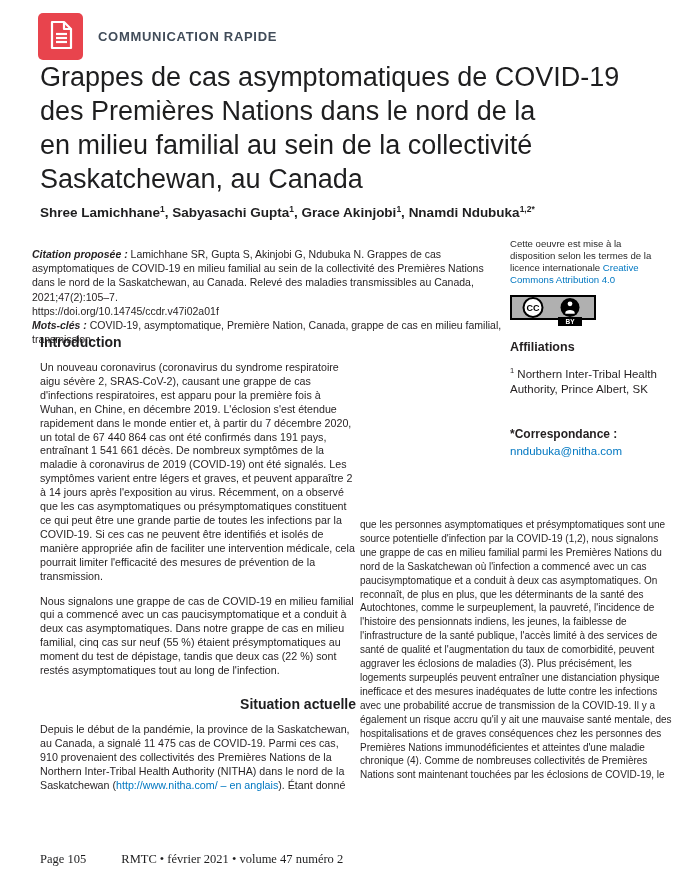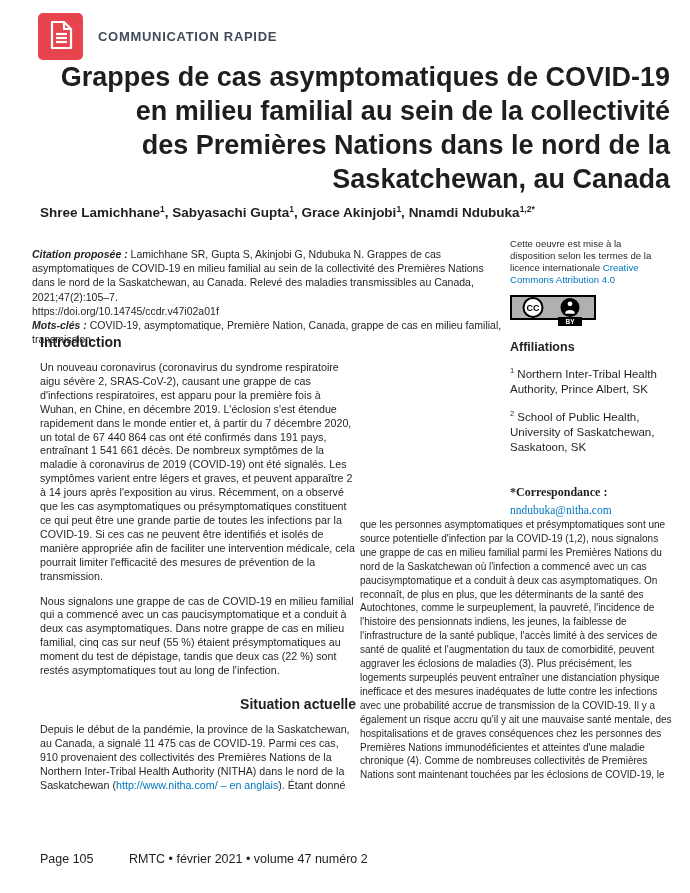--- a/index.html
+++ b/index.html
@@ -15,57 +15,57 @@
     display:flex; align-items:center; justify-content:center; flex:0 0 auto;
   }
   .header-label {
     margin-left:15px; font-size:13px; letter-spacing:0.7px;
     color:#414c59; font-weight:600;
   }
 
   
   .title {
     position:absolute; left:40px; top:60px; width:630px;
-    font-size:27px; line-height:34px; font-weight:700; color:#1e1e1f;text-align:right;
+    font-size:27px; line-height:34px; font-weight:400; color:#1e1e1f;
   }
   .authors { position:absolute; left:40px; top:203px; font-size:13.5px; font-weight:700; color:#1e1e1f; }
   .authors sup { font-size:8.5px; font-weight:700; }
 
   
   .citation {
     position:absolute; left:32px; top:247px; width:470px;
     font-size:10.5px; line-height:14.2px;
   }
   .lead { font-weight:700; font-style:italic; }
 
   
   .sidebar { position:absolute; left:510px; top:238px; width:158px; }
   .license { font-size:9.6px; line-height:12px; color:#2a2a2a; }
   .link { color:#0077c1; text-decoration:none; cursor:pointer;text-align:right; }
   .cc-badge { margin-top:9px; }
   .aff-heading { margin-top:10px; font-size:12.5px; font-weight:700; }
   .aff-item { margin-top:9px; font-size:11.5px; line-height:15px; }
   .aff-item sup { font-size:7.5px; }
-  .correspondence { margin-top:30px;font-family:Liberation Serif, serif; }
+  .correspondence { margin-top:30px; }
   .corr-label { font-size:12px; font-weight:700; }
   .corr-email { display:inline-block; margin-top:4px; font-size:11.5px; }
 
   
   .body-left { position:absolute; left:40px; top:334px; width:316px; }
   .body-right {
     position:absolute; left:360px; top:518px; width:317px;
     font-size:10px; line-height:13.9px;
   }
   h2.section { font-size:14px; font-weight:700; margin:0; color:#1e1e1f; }
   h2.section.second { margin-top:18px;text-align:right; }
   .body-left p { font-size:10.7px; line-height:13.9px; margin:11px 0 0 0; }
   .body-right p { margin:0; }
 
   
-  .footer { position:absolute; left:40px; top:852px; font-size:12.5px; color:#1e1e1f; }
+  .footer { position:absolute; left:40px; top:852px; font-size:12.5px; color:#1e1e1f;font-family:Liberation Serif, serif; }
   .footer .journal { margin-left:32px; }
 </style>
 </head>
 <body>
 
 <div class="page">
 
   <div class="header">
     <div class="doc-badge">
       <span>
@@ -76,22 +76,22 @@
           <line x1="8" y1="18" x2="19" y2="18" stroke="#ffffff" stroke-width="2.2"></line>
           <line x1="8" y1="22" x2="19" y2="22" stroke="#ffffff" stroke-width="2.2"></line>
         </svg>
       </span>
     </div>
     <div class="header-label">COMMUNICATION RAPIDE</div>
   </div>
 
   <div class="title">
     <div>Grappes de cas asymptomatiques de COVID-19</div>
+    <div>des Premières Nations dans le nord de la</div>
     <div>en milieu familial au sein de la collectivité</div>
-    <div>des Premières Nations dans le nord de la</div>
     <div>Saskatchewan, au Canada</div>
   </div>
 
   <div class="authors"><span><span>Shree Lamichhane</span><sup>1</sup><span>, </span></span><span><span>Sabyasachi Gupta</span><sup>1</sup><span>, </span></span><span><span>Grace Akinjobi</span><sup>1</sup><span>, </span></span><span><span>Nnamdi Ndubuka</span><sup>1,2*</sup></span></div>
 
   <div class="citation">
     <div><span class="lead">Citation proposée :</span><span> Lamichhane SR, Gupta S, Akinjobi G, Ndubuka N. Grappes de cas asymptomatiques de COVID-19 en milieu familial au sein de la collectivité des Premières Nations dans le nord de la Saskatchewan, au Canada. Relevé des maladies transmissibles au Canada, 2021;47(2):105–7.</span></div>
     <div>https://doi.org/10.14745/ccdr.v47i02a01f</div>
     <div><span class="lead">Mots-clés :</span><span> COVID-19, asymptomatique, Première Nation, Canada, grappe de cas en milieu familial, transmission</span></div>
   </div>
@@ -108,21 +108,20 @@
         <text x="23" y="16" text-anchor="middle" font-size="9" font-weight="bold" fill="#000000">CC</text>
         <circle cx="60" cy="12.5" r="9.5" fill="#000000"></circle>
         <circle cx="60" cy="8.8" r="2.4" fill="#ffffff"></circle>
         <path d="M55.3 17.8 c0-3.6 9.4-3.6 9.4 0 v1 h-9.4 z" fill="#ffffff"></path>
         <rect x="48" y="22" width="24" height="9" fill="#000000"></rect>
         <text x="60" y="29" text-anchor="middle" font-size="6.5" font-weight="bold" fill="#ffffff">BY</text>
       </svg>
     </div>
     <div class="aff-heading">Affiliations</div>
     <div class="aff-item"><sup>1</sup><span> Northern Inter-Tribal Health Authority, Prince Albert, SK</span></div>
-    <div class="aff-item"><sup>2</sup><span> School of Public Health, University of Saskatchewan, Saskatoon, SK</span></div>
     <div class="correspondence">
       <div class="corr-label">*Correspondance :</div>
       <a class="link corr-email">nndubuka@nitha.com</a>
     </div>
   </div>
 
   <div class="body-left">
     <h2 class="section">Introduction</h2>
     <p>Un nouveau coronavirus (coronavirus du syndrome respiratoire aigu sévère 2, SRAS-CoV-2), causant une grappe de cas d'infections respiratoires, est apparu pour la première fois à Wuhan, en Chine, en décembre 2019. L'éclosion s'est étendue rapidement dans le monde entier et, à partir du 7 décembre 2020, un total de 67 440 864 cas ont été confirmés dans 191 pays, entraînant 1 541 661 décès. De nombreux symptômes de la maladie à coronavirus de 2019 (COVID-19) ont été signalés. Les symptômes varient entre légers et graves, et peuvent apparaître 2 à 14 jours après l'exposition au virus. Récemment, on a observé que les cas asymptomatiques ou présymptomatiques constituent ce qui peut être une grande partie de toutes les infections par la COVID-19. Si ces cas ne peuvent être identifiés et isolés de manière appropriée afin de faciliter une intervention médicale, cela pourrait limiter l'efficacité des mesures de prévention de la transmission.</p>
     <p>Nous signalons une grappe de cas de COVID-19 en milieu familial qui a commencé avec un cas paucisymptomatique et a conduit à deux cas asymptomatiques. Dans notre grappe de cas en milieu familial, cinq cas sur neuf (55 %) étaient présymptomatiques au moment du test de dépistage, tandis que deux cas (22 %) sont restés asymptomatiques tout au long de l'infection.</p>

